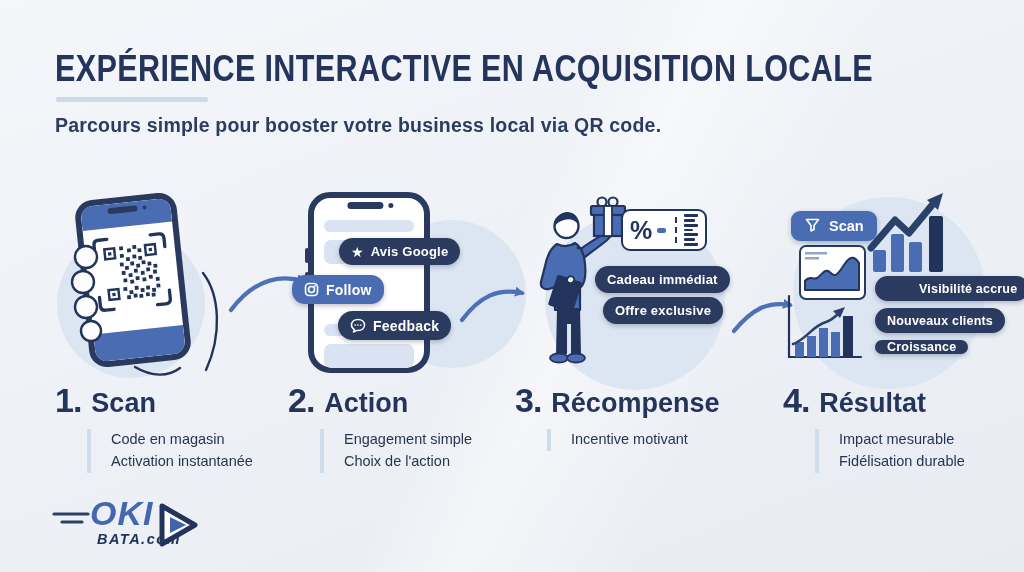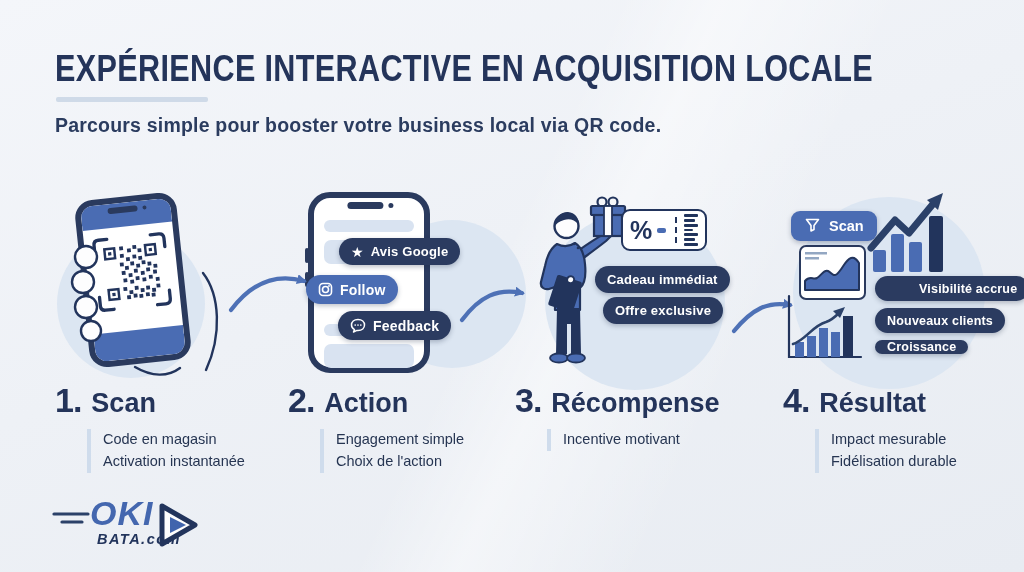--- a/index.html
+++ b/index.html
@@ -57,21 +57,21 @@
   .barcode{display:flex;flex-direction:column;gap:2.2px;}
   .barcode i{display:block;height:2.6px;background:#22345c;border-radius:1px;}
   
   .area-card{position:absolute;left:799px;top:245px;width:67px;height:55px;background:#fff;
     border:2.5px solid #2a3a5e;border-radius:7px;box-sizing:border-box;z-index:2;}
   
   .step{position:absolute;z-index:4;}
   .step-head{display:flex;align-items:baseline;gap:10px;}
   .step-num{font-size:34px;font-weight:800;letter-spacing:-1px;color:#24345a;}
   .step-title{font-size:27px;font-weight:800;color:#24345a;}
-  .step-desc{margin:9px 0 0 32px;border-left:4px solid #cfdcec;padding-left:12px;
+  .step-desc{margin:9px 0 0 32px;border-left:4px solid #cfdcec;padding-left:20px;
     font-size:14.5px;font-weight:500;color:#263552;line-height:1.5;}
   
   .logo-brand{position:absolute;left:90px;top:494px;font-size:34px;font-weight:800;font-style:italic;
     letter-spacing:1px;color:#4467af;z-index:2;text-align:right;}
   .logo-domain{position:absolute;left:97px;top:531px;font-size:14.5px;font-weight:800;font-style:italic;
     letter-spacing:1.5px;color:#22345c;z-index:2;}
 </style>
 </head>
 <body>
 
@@ -177,21 +177,21 @@
     <div class="row r2"></div>
     <div class="row r3"></div>
     <div class="row r4"></div>
     <div class="sbtn b1"></div>
     <div class="sbtn b2"></div>
   </div>
   <div class="pill navy" style="left:339px;top:238px;">
     <span class="icon star-glyph">★</span>
     <span>Avis Google</span>
   </div>
-  <div class="pill blue" style="left:306px;top:275px;height:29px;font-size:14px;">
+  <div class="pill blue" style="left:292px;top:275px;height:29px;font-size:14px;border-radius:13px;">
     <span class="icon">
       <svg style="position:static;" width="15" height="15" viewBox="0 0 15 15">
           <rect x="1.5" y="1.5" width="12" height="12" rx="3.5" fill="none" stroke="#fff" stroke-width="1.6"></rect>
           <circle cx="7.5" cy="7.5" r="3" fill="none" stroke="#fff" stroke-width="1.6"></circle>
           <circle cx="11" cy="4" r="0.9" fill="#fff"></circle>
         </svg>
     </span>
     <span>Follow</span>
   </div>
   <div class="pill navy" style="left:338px;top:311px;height:29px;font-size:14px;">

